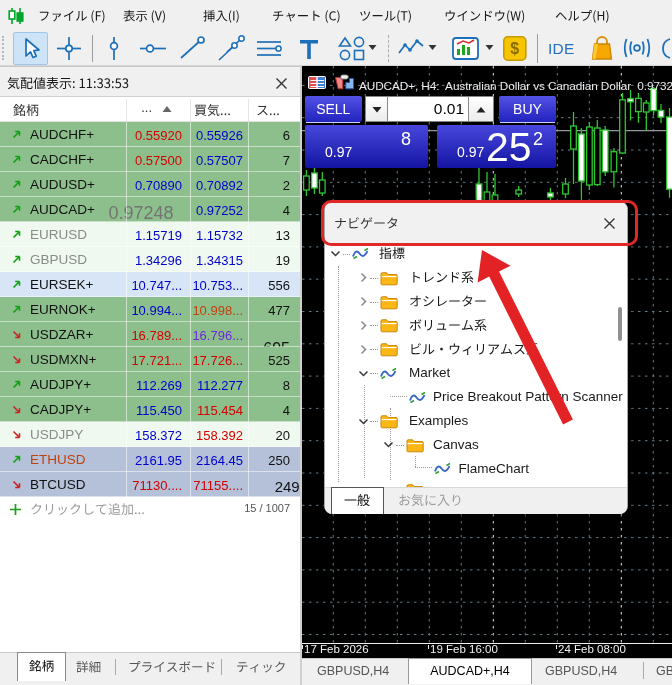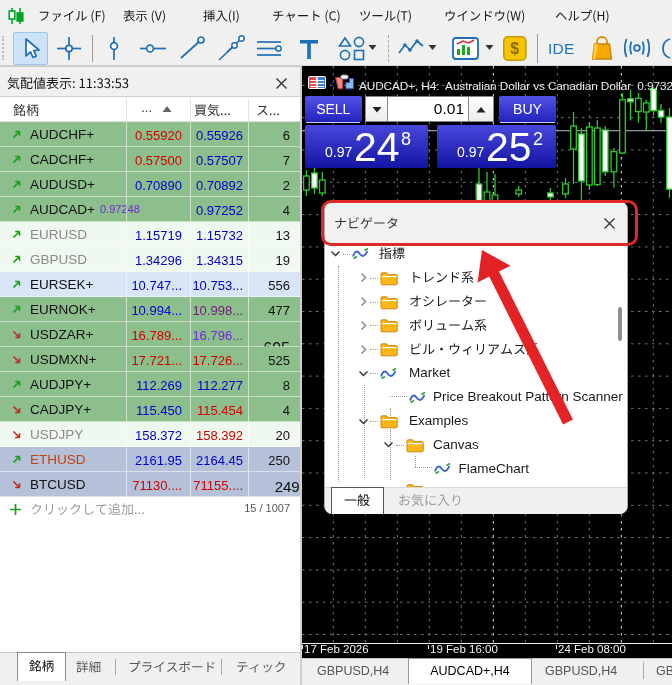--- a/index.html
+++ b/index.html
@@ -182,21 +182,21 @@
 <div class="ab" style="left:210px;top:178px;width:80px;font-size:13px;color:#111;text-align:right">2</div>
 <div class="ab" style="left:126px;top:172px;width:1px;height:25px;background:rgba(255,255,255,0.55)"></div>
 <div class="ab" style="left:190px;top:172px;width:1px;height:25px;background:rgba(255,255,255,0.55)"></div>
 <div class="ab" style="left:248px;top:172px;width:1px;height:25px;background:rgba(255,255,255,0.55)"></div>
 <div class="ab" style="left:0;top:196px;width:300px;height:1px;background:rgba(255,255,255,0.5)"></div>
 <div class="ab" style="left:0;top:197px;width:300px;height:25px;background:#8dbf8d"></div>
 <svg class="ab" style="left:11px;top:204px" width="11" height="11" viewBox="0 0 11 11">
       <path d="M2.5 8.5 L8.5 2.5 M8.5 2.5 H4.2 M8.5 2.5 V6.8" stroke="#0fa00f" stroke-width="1.6" fill="none"></path>
     </svg>
 <div class="ab" style="left:30px;top:202px;font-size:13.5px;color:#111">AUDCAD+</div>
-<div class="ab" style="left:100px;top:203px;width:82px;font-size:11px;color:#6d28d9;text-align:left">0.97248</div>
+<div class="ab" style="left:100px;top:203px;width:82px;font-size:18px;color:#737373;text-align:center">0.97248</div>
 <div class="ab" style="left:161px;top:203px;width:82px;font-size:13px;color:#0000cc;text-align:right">0.97252</div>
 <div class="ab" style="left:210px;top:203px;width:80px;font-size:13px;color:#111;text-align:right">4</div>
 <div class="ab" style="left:126px;top:197px;width:1px;height:25px;background:rgba(255,255,255,0.55)"></div>
 <div class="ab" style="left:190px;top:197px;width:1px;height:25px;background:rgba(255,255,255,0.55)"></div>
 <div class="ab" style="left:248px;top:197px;width:1px;height:25px;background:rgba(255,255,255,0.55)"></div>
 <div class="ab" style="left:0;top:221px;width:300px;height:1px;background:rgba(255,255,255,0.5)"></div>
 <div class="ab" style="left:0;top:222px;width:300px;height:25px;background:#eff9ef"></div>
 <svg class="ab" style="left:11px;top:229px" width="11" height="11" viewBox="0 0 11 11">
       <path d="M2.5 8.5 L8.5 2.5 M8.5 2.5 H4.2 M8.5 2.5 V6.8" stroke="#0fa00f" stroke-width="1.6" fill="none"></path>
     </svg>
@@ -231,21 +231,21 @@
 <div class="ab" style="left:126px;top:272px;width:1px;height:25px;background:rgba(255,255,255,0.55)"></div>
 <div class="ab" style="left:190px;top:272px;width:1px;height:25px;background:rgba(255,255,255,0.55)"></div>
 <div class="ab" style="left:248px;top:272px;width:1px;height:25px;background:rgba(255,255,255,0.55)"></div>
 <div class="ab" style="left:0;top:296px;width:300px;height:1px;background:rgba(255,255,255,0.5)"></div>
 <div class="ab" style="left:0;top:297px;width:300px;height:25px;background:#8dbf8d"></div>
 <svg class="ab" style="left:11px;top:304px" width="11" height="11" viewBox="0 0 11 11">
       <path d="M2.5 8.5 L8.5 2.5 M8.5 2.5 H4.2 M8.5 2.5 V6.8" stroke="#0fa00f" stroke-width="1.6" fill="none"></path>
     </svg>
 <div class="ab" style="left:30px;top:302px;font-size:13.5px;color:#111">EURNOK+</div>
 <div class="ab" style="left:100px;top:303px;width:82px;font-size:13px;color:#0000cc;text-align:right">10.994...</div>
-<div class="ab" style="left:161px;top:303px;width:82px;font-size:13px;color:#701a75;text-align:right">10.998...</div>
+<div class="ab" style="left:161px;top:303px;width:82px;font-size:13px;color:#c2410c;text-align:right">10.998...</div>
 <div class="ab" style="left:210px;top:303px;width:80px;font-size:13px;color:#111;text-align:right">477</div>
 <div class="ab" style="left:126px;top:297px;width:1px;height:25px;background:rgba(255,255,255,0.55)"></div>
 <div class="ab" style="left:190px;top:297px;width:1px;height:25px;background:rgba(255,255,255,0.55)"></div>
 <div class="ab" style="left:248px;top:297px;width:1px;height:25px;background:rgba(255,255,255,0.55)"></div>
 <div class="ab" style="left:0;top:321px;width:300px;height:1px;background:rgba(255,255,255,0.5)"></div>
 <div class="ab" style="left:0;top:322px;width:300px;height:25px;background:#8dbf8d"></div>
 <svg class="ab" style="left:11px;top:329px" width="11" height="11" viewBox="0 0 11 11">
       <path d="M2.5 2.5 L8.5 8.5 M8.5 8.5 H4.2 M8.5 8.5 V4.2" stroke="#cc2222" stroke-width="1.6" fill="none"></path>
     </svg>
 <div class="ab" style="left:30px;top:327px;font-size:13.5px;color:#111">USDZAR+</div>
@@ -461,21 +461,20 @@
       <path d="M0.5 1 H9.5 L5 6.5 Z" fill="#222"></path>
     </svg>
 <div class="ab" style="left:468px;top:96px;width:26px;height:25.5px;background:linear-gradient(#ffffff,#ececec);border:1px solid #888"></div>
 <svg class="ab" style="left:476px;top:106px" width="10" height="7">
       <path d="M0.5 6.5 H9.5 L5 1 Z" fill="#222"></path>
     </svg>
 <div class="ab" style="left:380px;top:100px;width:84px;font-size:15.5px;color:#000;text-align:right">0.01</div>
 <div class="ab" style="left:305px;top:125px;width:123px;height:42.5px;background:linear-gradient(#4747dd,#1414a2);border-radius:2px"></div>
 <div class="ab" style="left:437px;top:125px;width:119px;height:42.5px;background:linear-gradient(#4747dd,#1414a2);border-radius:2px"></div>
 <div class="ab" style="left:325px;top:144px;font-size:14px;color:#fff">0.97</div>
-<div class="ab" style="left:354px;top:124px;font-size:41px;color:#fff">24</div>
 <div class="ab" style="left:401px;top:129px;font-size:18px;color:#fff">8</div>
 <div class="ab" style="left:457px;top:144px;font-size:14px;color:#fff">0.97</div>
 <div class="ab" style="left:486px;top:124px;font-size:41px;color:#fff">25</div>
 <div class="ab" style="left:533px;top:129px;font-size:18px;color:#fff">2</div>
 <div class="ab" style="left:324px;top:201px;width:304px;height:313px;background:#fff;border:1px solid #a8a8a8;border-radius:8px;box-shadow:0 3px 10px rgba(0,0,0,0.5);overflow:hidden"></div>
 <div class="ab" style="left:325px;top:202px;width:302px;height:42px;background:#f1f1f1;border-radius:7px 7px 0 0"></div>
 <svg style="position:absolute;left:334.0px;top:214.7px;overflow:visible" width="65.0" height="16.9">
       <path transform="translate(0,13.00) scale(0.013000,-0.013000)" fill="#333" fill-opacity="1.0" d="M96 544V460C118 460 156 462 192 462H484C484 256 404 108 214 20L292 -38C496 80 568 242 568 462H834C864 462 906 460 922 460V544C906 542 868 540 836 540H568V674C568 704 572 754 576 774H476C480 754 484 704 484 676V540H190C156 540 118 544 96 544Z M1728 784 1676 760C1702 724 1736 664 1756 622L1810 648C1788 688 1752 748 1728 784ZM1838 824 1784 800C1812 764 1846 708 1868 664L1922 688C1904 724 1864 788 1838 824ZM1280 750H1186C1190 728 1192 692 1192 668C1192 616 1192 216 1192 120C1192 38 1236 4 1312 -12C1352 -18 1412 -20 1472 -20C1580 -20 1732 -12 1818 0V92C1736 68 1582 60 1476 60C1428 60 1376 62 1344 68C1296 76 1274 90 1274 140V360C1398 392 1572 446 1684 492C1712 502 1748 518 1776 530L1742 610C1714 592 1684 578 1654 564C1550 520 1392 472 1274 444V668C1274 696 1276 728 1280 750Z M2760 790 2708 768C2734 728 2768 668 2788 628L2842 652C2822 692 2784 754 2760 790ZM2870 830 2816 808C2846 770 2878 712 2900 670L2954 694C2936 732 2896 792 2870 830ZM2398 752 2300 772C2300 746 2294 718 2286 692C2276 652 2256 602 2230 552C2196 492 2124 388 2052 336L2132 290C2188 338 2256 428 2296 504H2554C2540 250 2432 120 2332 44C2312 28 2280 10 2252 0L2336 -60C2508 52 2620 218 2636 504H2808C2830 504 2868 504 2900 500V588C2872 584 2832 582 2808 582H2334C2350 618 2362 654 2372 684C2380 704 2388 730 2398 752Z M3102 432V336C3132 338 3186 340 3240 340C3316 340 3716 340 3790 340C3836 340 3876 336 3896 336V432C3876 432 3840 428 3788 428C3716 428 3316 428 3240 428C3184 428 3132 432 3102 432Z M4536 784 4444 814C4440 788 4424 752 4412 736C4366 644 4264 494 4092 388L4160 336C4272 412 4360 510 4424 600H4762C4742 518 4692 410 4626 324C4556 372 4480 420 4416 458L4360 404C4424 364 4500 312 4572 260C4484 162 4356 70 4186 18L4258 -44C4428 20 4550 112 4640 210C4680 176 4718 146 4748 120L4808 188C4776 214 4736 244 4692 276C4768 378 4824 496 4848 588C4856 604 4864 628 4872 640L4808 680C4790 674 4768 672 4740 672H4470L4492 708C4500 724 4520 760 4536 784Z"></path>
     </svg>
 <svg class="ab" style="left:602px;top:216px" width="15" height="15" viewBox="0 0 15 15">

